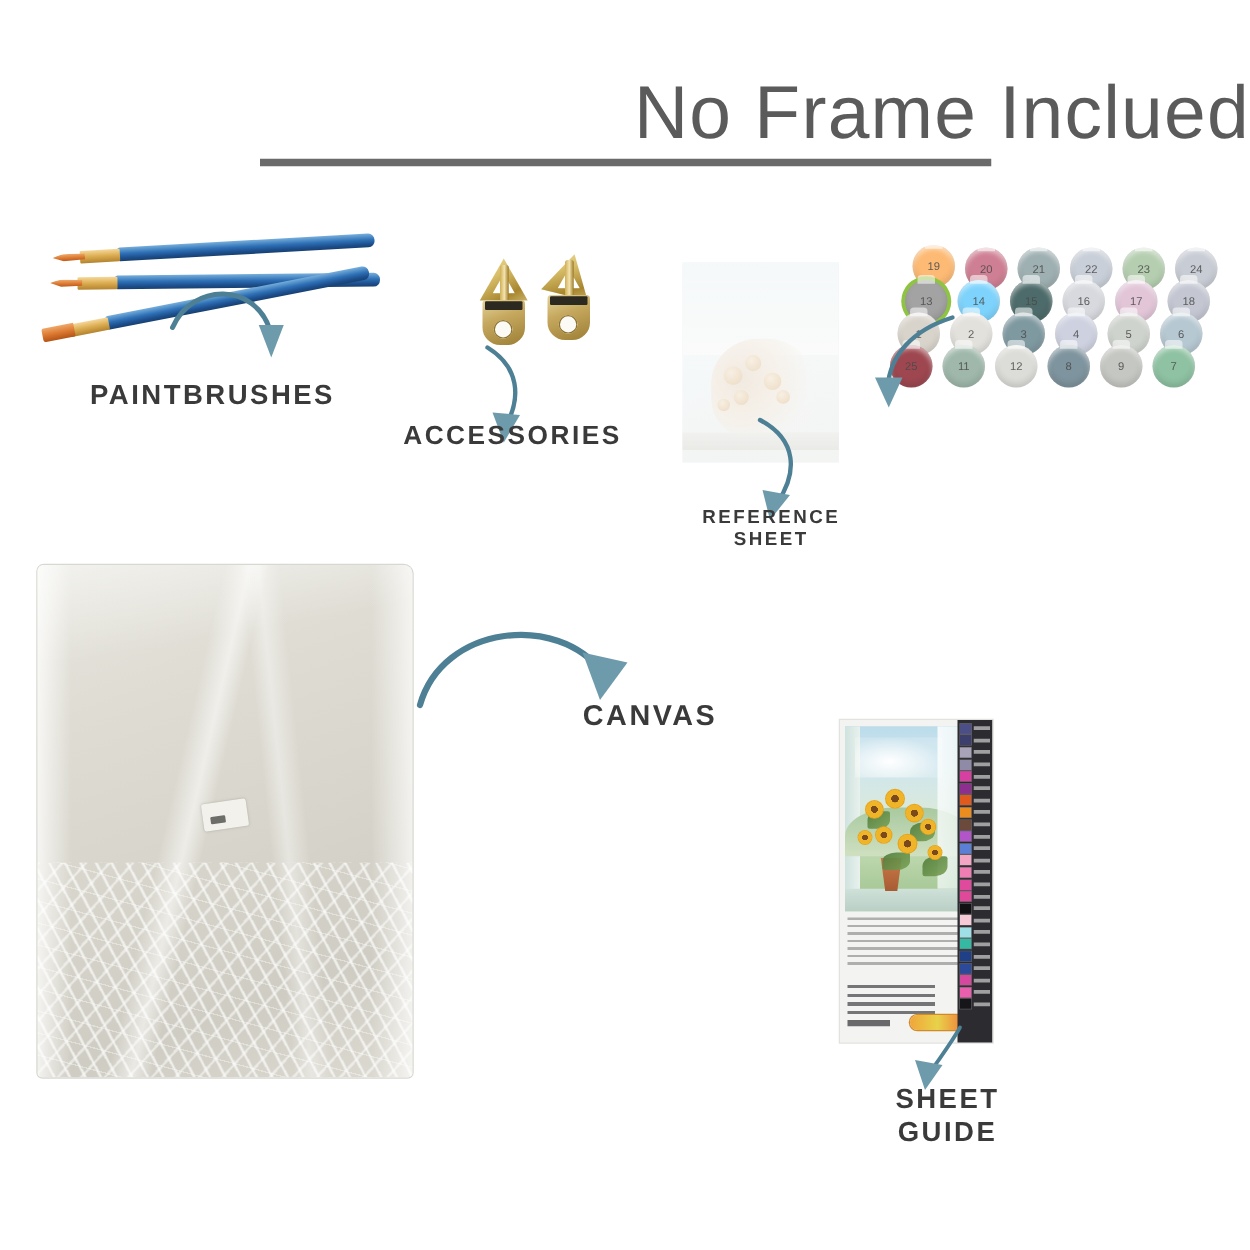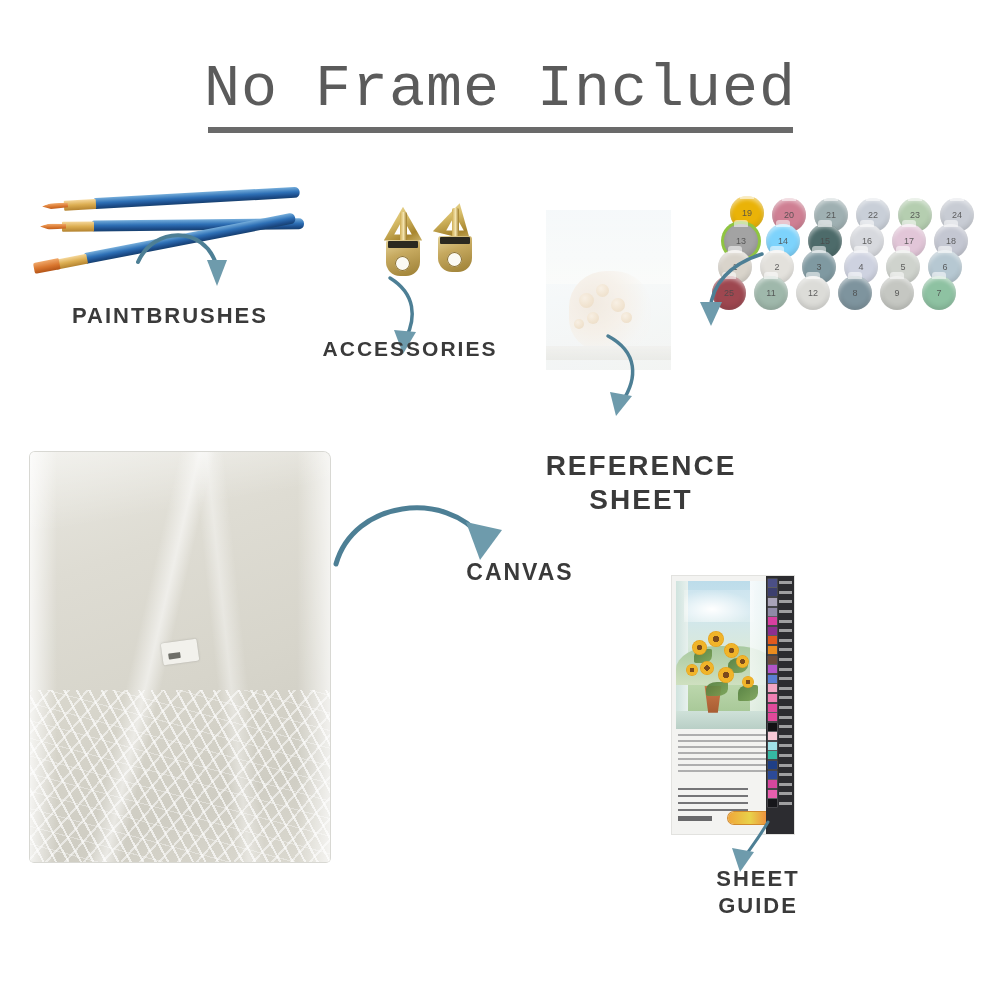--- a/index.html
+++ b/index.html
@@ -9,27 +9,28 @@
     font-family:"Liberation Sans", sans-serif;
     position:relative;
     overflow:hidden;
   }
   .stage{position:absolute;left:0;top:0;width:1000px;height:1000px;}
   .abs{position:absolute;}
 
   
   #title-block{left:0;top:58px;width:1000px;text-align:center;}
   #title-text{
-    font-family:Liberation Mono, monospace;
+    font-family:Liberation Sans, sans-serif;
     font-size:60px;
     font-weight:400;
     color:#5b5b5b;
     letter-spacing:1px;
     line-height:1.05;
     white-space:nowrap;
+    text-align:right;
   }
   #title-rule{
     margin:6px auto 0 auto;
     width:585px;height:6px;
     background:#6a6a6a;
   }
 
   
   .cap{
     font-family:"Liberation Sans", sans-serif;
@@ -348,27 +349,27 @@
     <div class="ref-dot" style="left:22%;top:68%;width:10px;height:10px;"></div>
     <div class="ref-sill"></div>
     <div class="ref-veil"></div>
   </div>
 
   <svg class="arrow-svg" style="left:586px;top:330px;" width="90" height="95">
     <path class="arrow-path" d="M 22 6 C 52 22, 52 48, 36 72" stroke-width="3.5"></path>
     <polygon class="arrow-head" points="24,62 46,66 30,86"></polygon>
   </svg>
 
-  <div class="abs cap" id="cap-ref" style="left:516px;top:405px;width:250px;font-size:28px;margin-top:44px;">REFERENCE
+  <div class="abs cap" id="cap-ref" style="left:492px;top:405px;width:250px;font-size:15px;">REFERENCE
 SHEET</div>
 
   <div class="abs" id="paint-art">
     <div class="pot-tray"></div>
 
-  <div class="pot" style="left: 30px; top: 0; background: #eab308;">
+  <div class="pot" style="left: 30px; top: 0; background: #fdba74;">
         <span class="num">19</span>
       </div>
       <div class="pot" style="left: 72px; top: 2px; background: rgb(207, 127, 147);">
         <span class="num">20</span>
       </div>
       <div class="pot" style="left: 114px; top: 2px; background: rgb(159, 176, 178);">
         <span class="num">21</span>
       </div>
       <div class="pot" style="left: 156px; top: 2px; background: rgb(201, 207, 216);">
         <span class="num">22</span>

